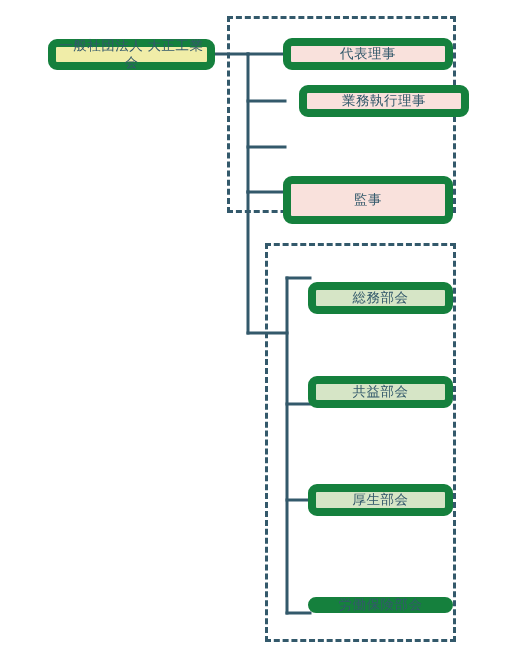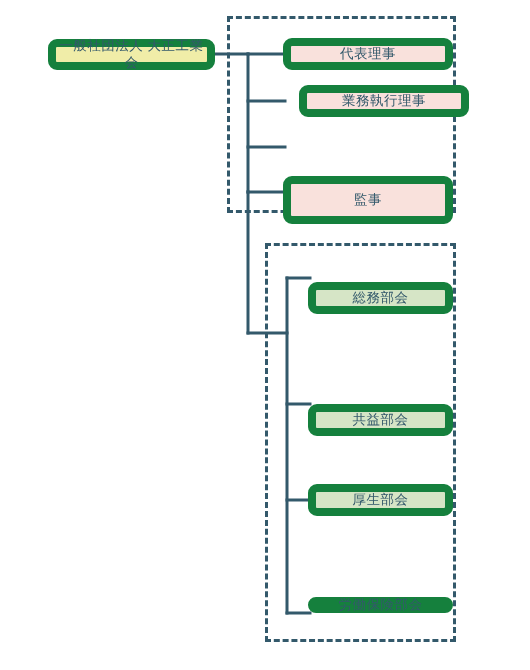--- a/index.html
+++ b/index.html
@@ -94,19 +94,19 @@
 
   <div class="node node-governance" style="left:283px; top:38px; width:170px; height:32px;">代表理事</div>
 
   <div class="node node-governance" style="left:299px; top:85px; width:170px; height:32px;">業務執行理事</div>
 
 
   <div class="node node-governance" style="left:283px; top:176px; width:170px; height:48px;">監事</div>
 
   <div class="node node-division" style="left:308px; top:262px; width:145px; height:32px;margin-top:20px;">総務部会</div>
 
-  <div class="node node-division" style="left:308px; top:404px; width:145px; height:32px;">共益部会</div>
+  <div class="node node-division" style="left:308px; top:376px; width:145px; height:32px;">共益部会</div>
 
   <div class="node node-division" style="left:308px; top:484px; width:145px; height:32px;">厚生部会</div>
 
   <div class="node node-division" style="left:308px; top:597px; width:145px; height:16px;">労働保険部会</div>
 
 </div>
 
 </body></html>

